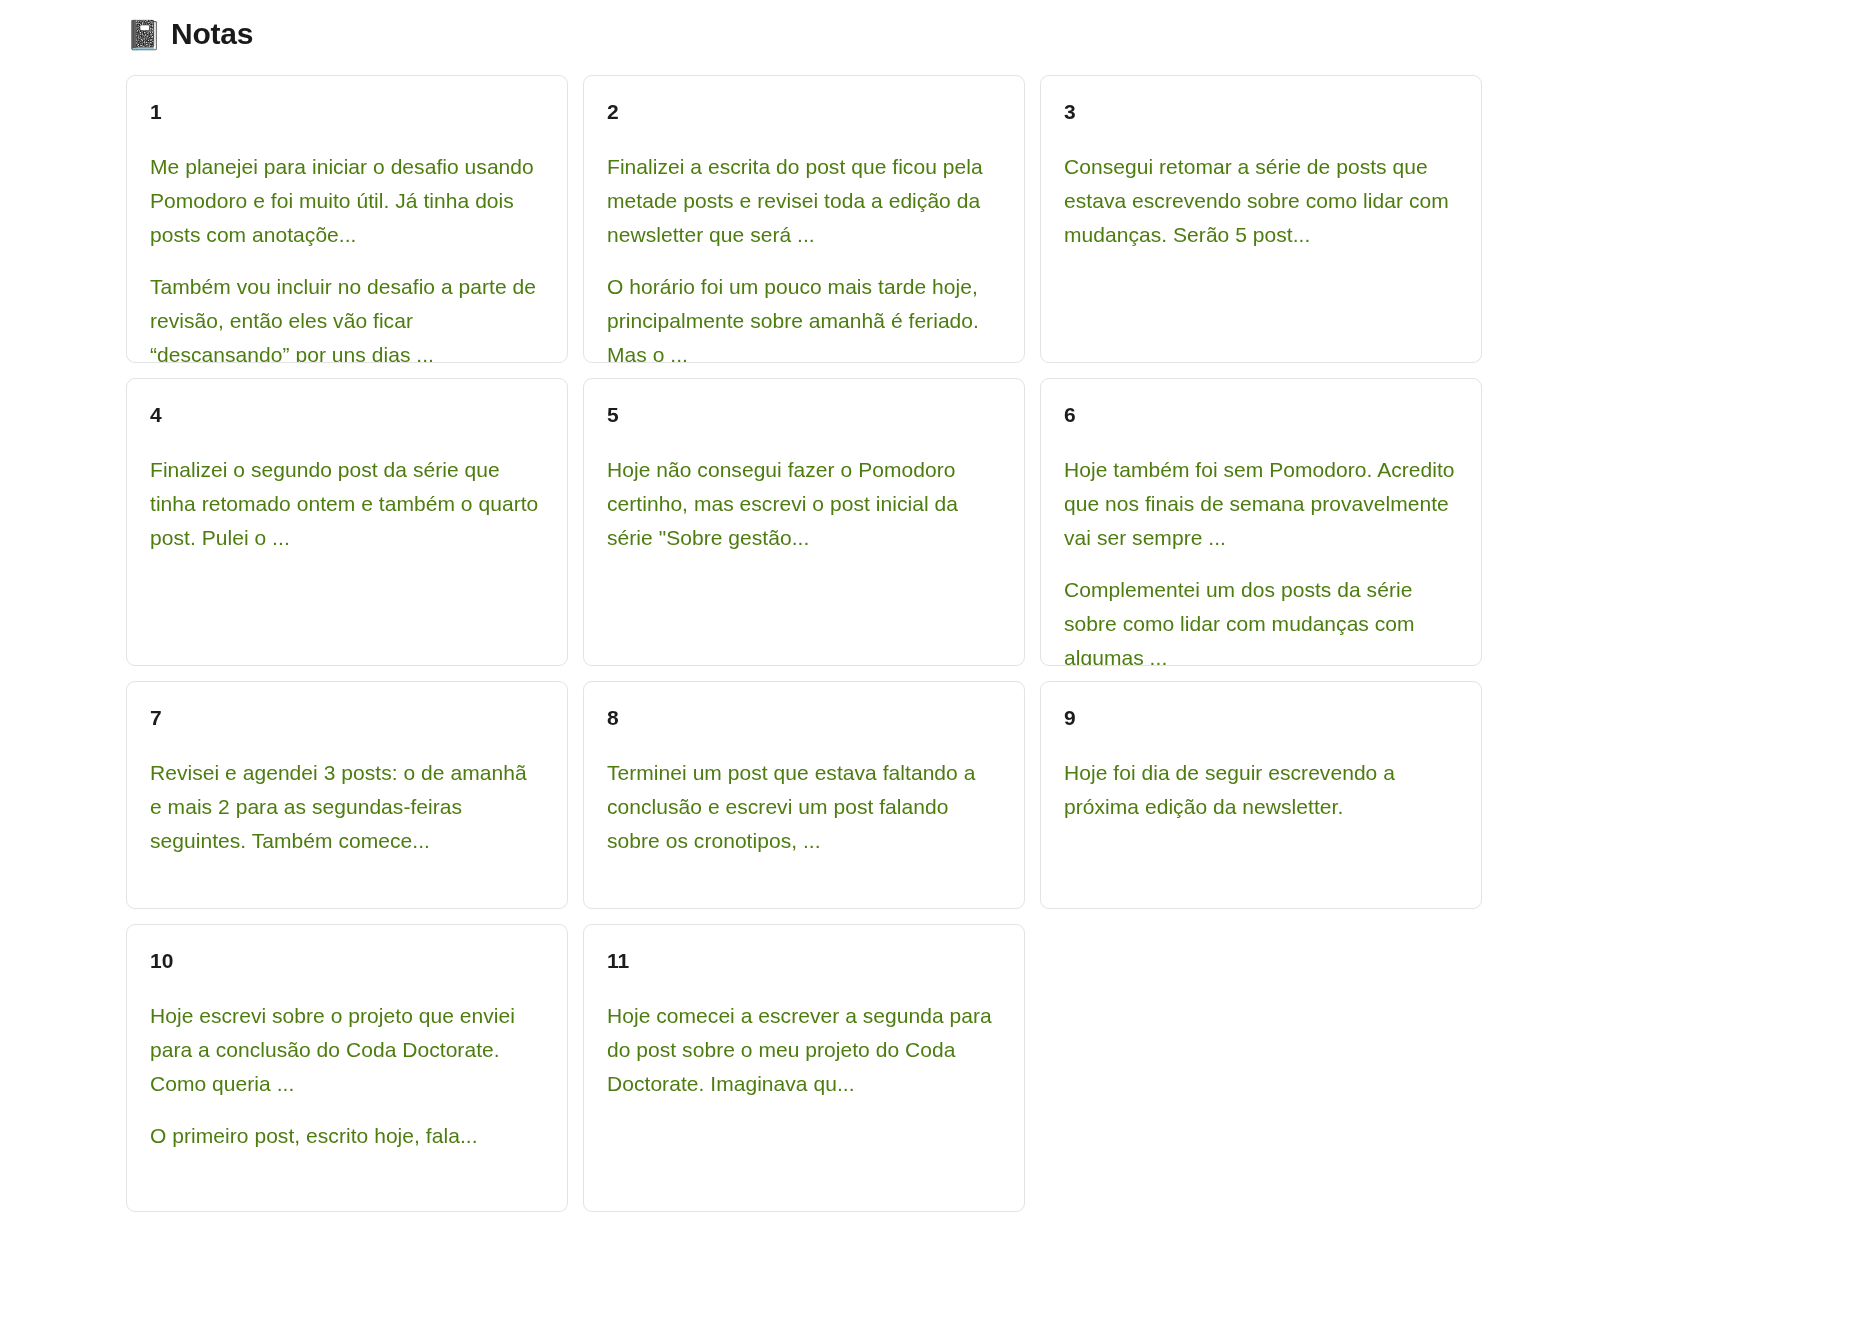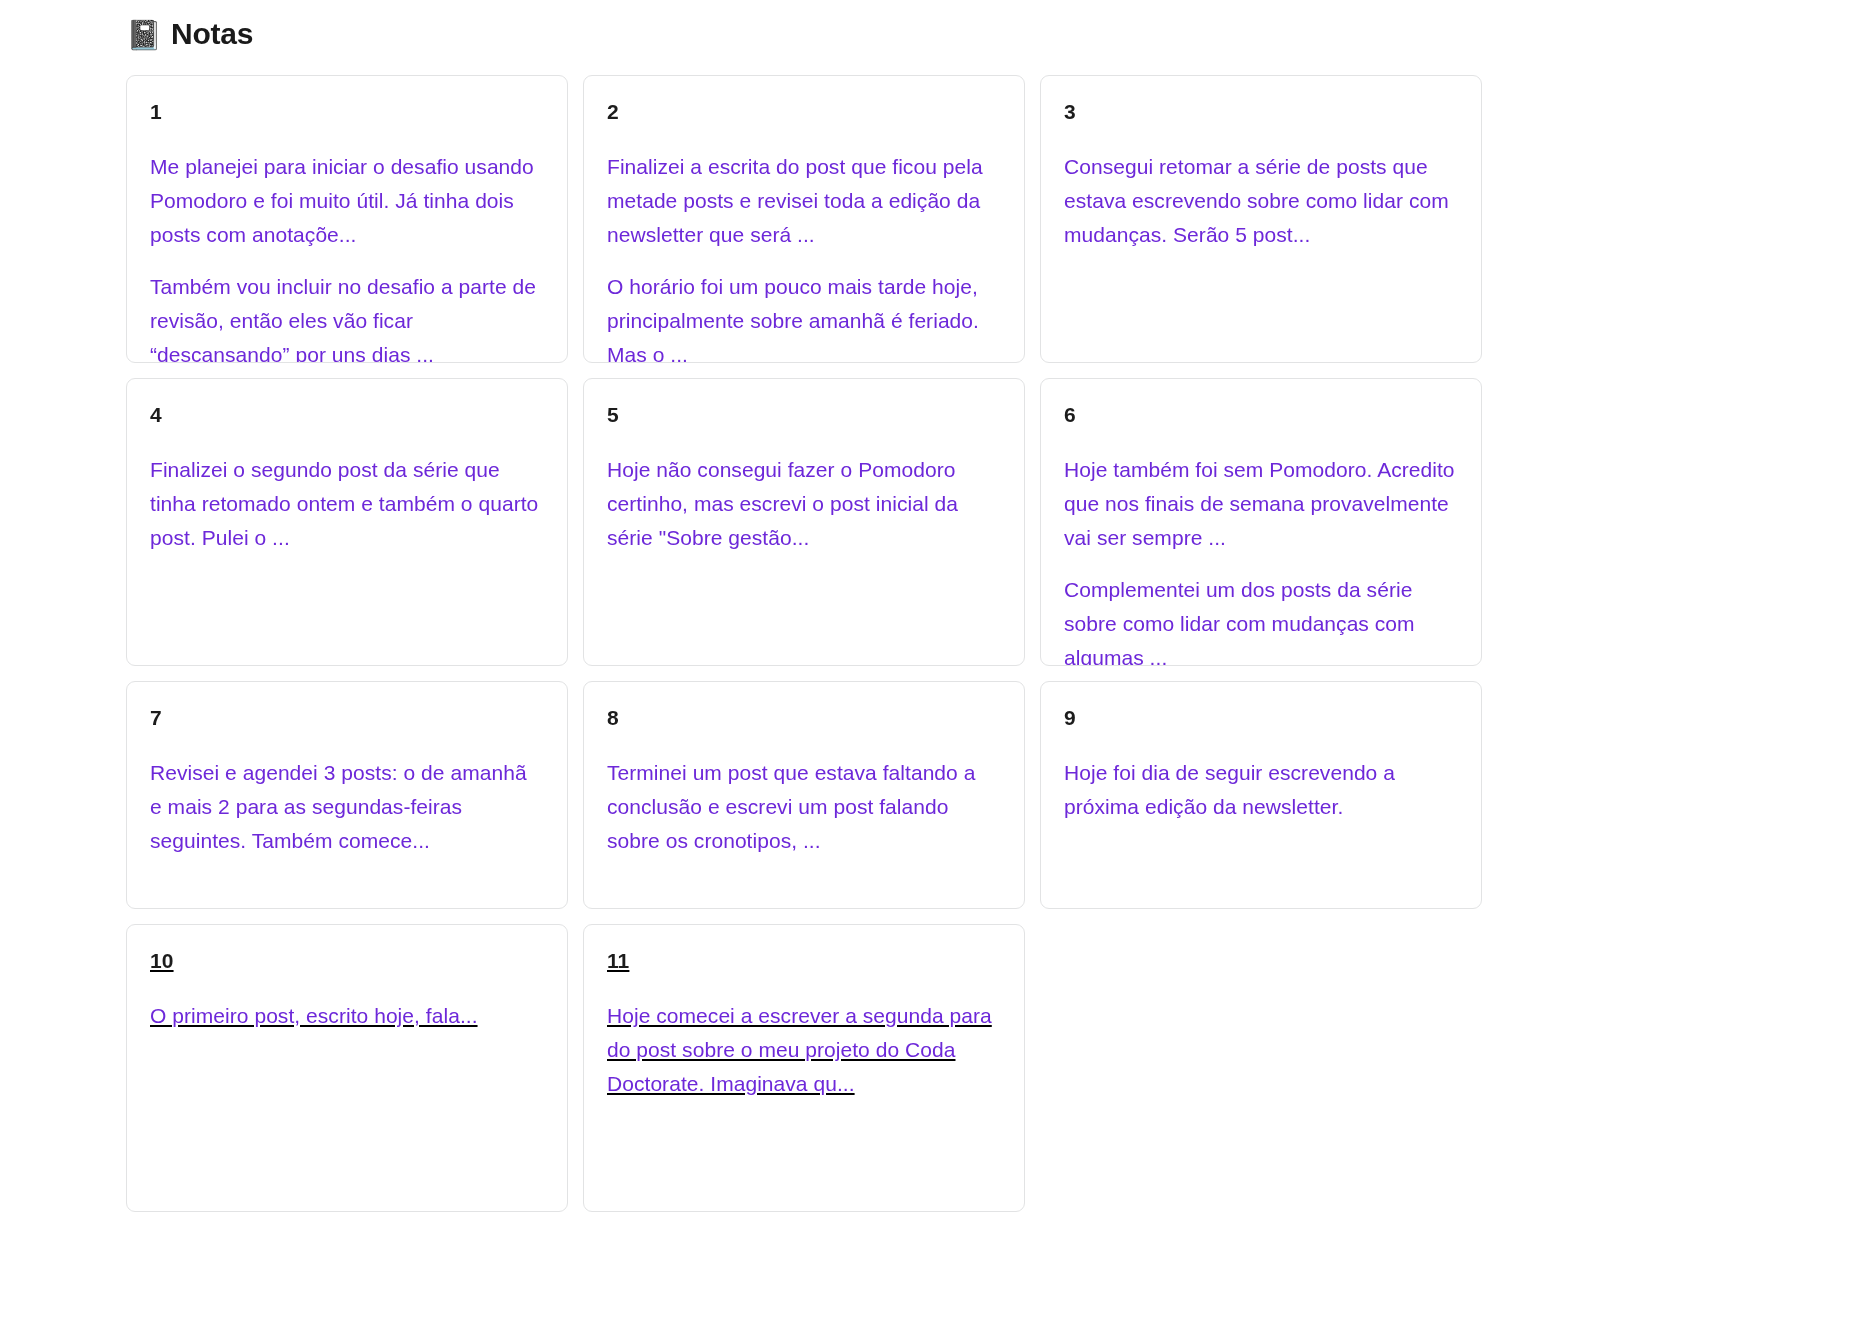--- a/index.html
+++ b/index.html
@@ -50,33 +50,33 @@
   .note-card {
     background: #ffffff;
     border: 1px solid #e2e3e4;
     border-radius: 9px;
     padding: 22px 23px 0 23px;
     overflow: hidden;
     position: relative;
   }
   .row-tall  { height: 288px; }
   .row-short { height: 228px; }
-  .row-last  { height: 288px; text-decoration: underline; }
+  .row-last  { height: 288px; }
   .note-number {
     font-size: 21px;
     font-weight: 700;
     color: #1c1c1c;
     line-height: 28px;
     margin-bottom: 24px;
     letter-spacing: 0.1px;
   }
   .note-body {
     font-size: 21px;
     line-height: 34px;
-    color: #6d28d9;
+    color: #4d7c0f;
     letter-spacing: 0.05px;
   }
   .note-body p { margin: 0 0 18px 0; }
   .note-body p:last-child { margin-bottom: 0; }
 </style>
 </head>
 <body>
 
 <div class="page">
 
@@ -149,20 +149,21 @@
     <div class="note-card row-short">
       <div class="note-number">9</div>
       <div class="note-body">
         <p>Hoje foi dia de seguir escrevendo a próxima edição da newsletter.</p>
       </div>
     </div>
 
     <div class="note-card row-last">
       <div class="note-number">10</div>
       <div class="note-body">
+        <p>Hoje escrevi sobre o projeto que enviei para a conclusão do Coda Doctorate. Como queria ...</p>
         <p>O primeiro post, escrito hoje, fala...</p>
       </div>
     </div>
 
     <div class="note-card row-last">
       <div class="note-number">11</div>
       <div class="note-body">
         <p>Hoje comecei a escrever a segunda para do post sobre o meu projeto do Coda Doctorate. Imaginava qu...</p>
       </div>
     </div>

